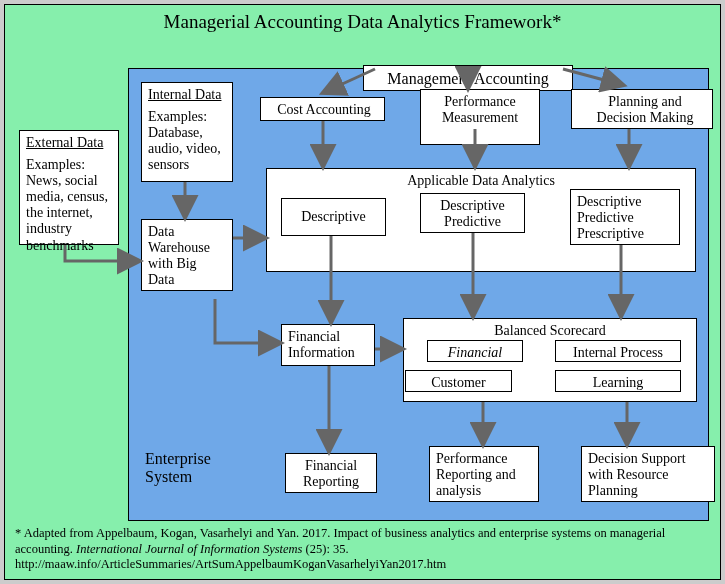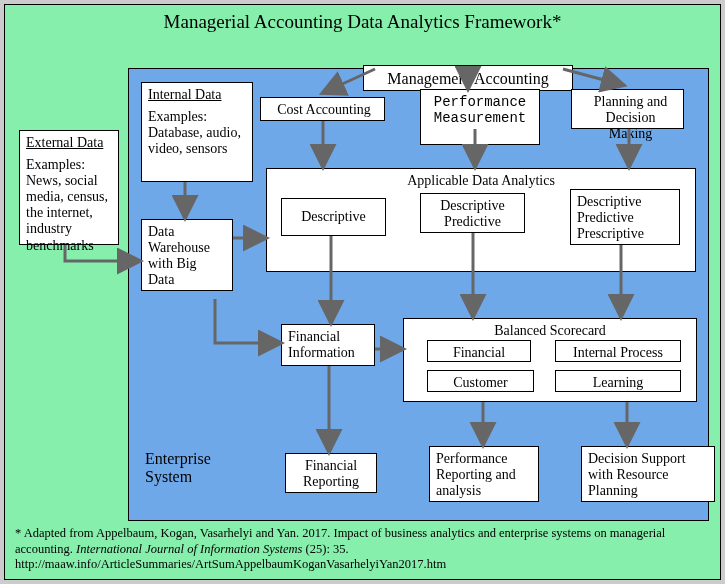--- a/index.html
+++ b/index.html
@@ -74,49 +74,49 @@
     <span style="display:block; white-space:pre-line;">Enterprise
 System</span>
   </div>
 
   <div class="box" style="left:14px; top:125px; width:100px; height:115px;">
     <div class="u">External Data</div>
     <div style="height:6px"></div>
     <div>Examples: News, social media, census, the internet, industry benchmarks</div>
   </div>
 
-  <div class="box" style="left:136px; top:77px; width:112px; height:100px;">
+  <div class="box" style="left:136px; top:77px; width:92px; height:100px;">
     <div class="u">Internal Data</div>
     <div style="height:6px"></div>
     <div>Examples: Database, audio, video, sensors</div>
   </div>
 
   <div class="box" style="left:136px; top:214px; width:92px; height:72px;">Data Warehouse with Big Data</div>
 
   <div class="box center" style="left:358px; top:38px; width:210px; height:26px; font-size:16px;margin-top:22px;">Management Accounting</div>
 
   <div class="box center" style="left:255px; top:92px; width:125px; height:24px;padding-left:9px;">Cost Accounting</div>
-  <div class="box center" style="left:415px; top:84px; width:120px; height:56px;font-family:Liberation Mono, monospace;">Performance Measurement</div>
-  <div class="box center" style="left:566px; top:84px; width:113px; height:40px;padding-left:12px;">Planning and Decision Making</div>
+  <div class="box center" style="left:415px; top:84px; width:120px; height:56px;">Performance Measurement</div>
+  <div class="box center" style="left:566px; top:84px; width:142px; height:40px;padding-left:12px;">Planning and Decision Making</div>
 
   <div class="box" style="left:261px; top:163px; width:430px; height:104px; padding:4px 8px 8px 8px;">
     <div class="center">Applicable Data Analytics</div>
   </div>
   <div class="box center" style="left:276px; top:193px; width:105px; height:38px; padding-top:10px;">Descriptive</div>
   <div class="box center" style="left:415px; top:188px; width:105px; height:40px;">Descriptive Predictive</div>
   <div class="box" style="left:565px; top:184px; width:110px; height:56px;">Descriptive Predictive Prescriptive</div>
 
   <div class="box" style="left:276px; top:319px; width:94px; height:42px;font-family:Liberation Serif, serif;">Financial Information</div>
 
   <div class="box" style="left:398px; top:313px; width:294px; height:84px;">
     <div class="center">Balanced Scorecard</div>
   </div>
-  <div class="box center" style="left:422px; top:335px; width:104px; height:22px;">Financial</div>
+  <div class="box center" style="left:422px; top:335px; width:96px; height:22px;font-style:italic;">Financial</div>
   <div class="box center" style="left:550px; top:335px; width:126px; height:22px;">Internal Process</div>
-  <div class="box center" style="left:422px; top:365px; width:107px; height:22px;">Customer</div>
+  <div class="box center" style="left:400px; top:365px; width:107px; height:22px;">Customer</div>
   <div class="box center" style="left:550px; top:365px; width:126px; height:22px;">Learning</div>
 
   <div class="box center" style="left:280px; top:448px; width:92px; height:40px;">Financial Reporting</div>
   <div class="box" style="left:424px; top:441px; width:110px; height:56px;">Performance Reporting and analysis</div>
   <div class="box" style="left:565px; top:441px; width:134px; height:56px;margin-left:11px;">Decision Support with Resource Planning</div>
 
   <svg class="arrows">
     <defs>
       <marker id="ah" markerWidth="9" markerHeight="9" refX="6" refY="4.5" orient="auto">
         <path d="M0,0 L9,4.5 L0,9 Z" fill="#666"></path>

